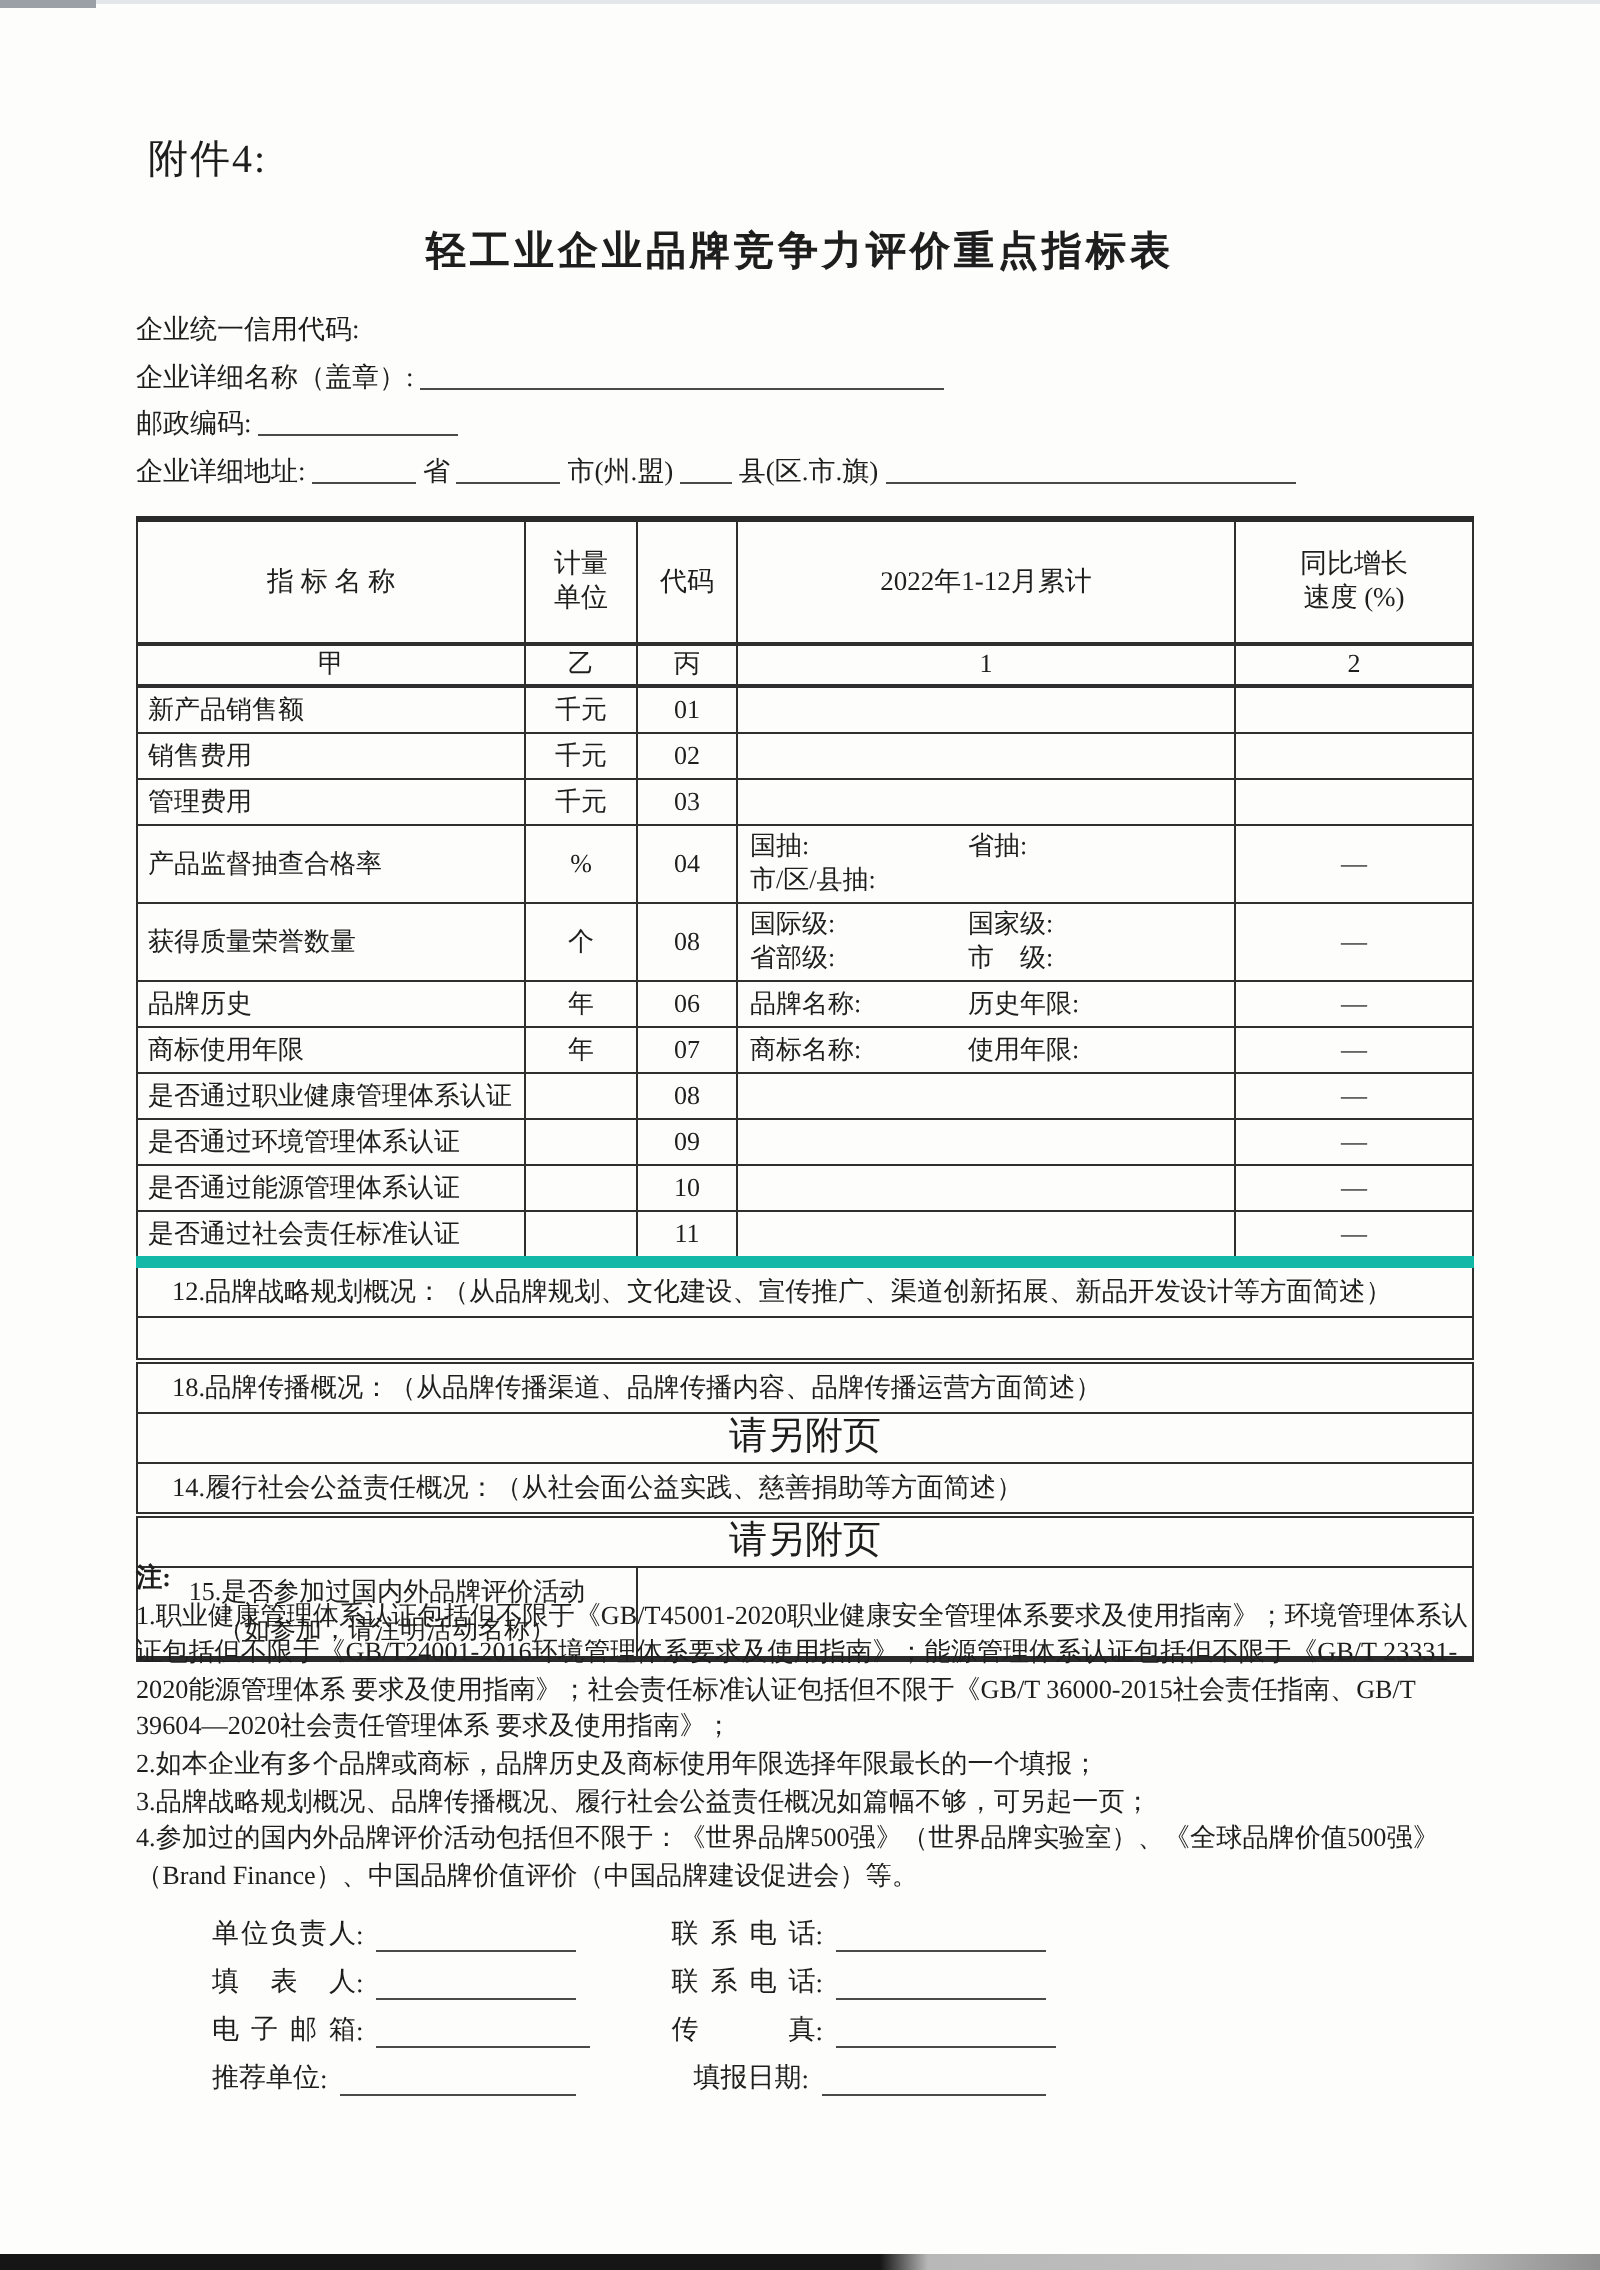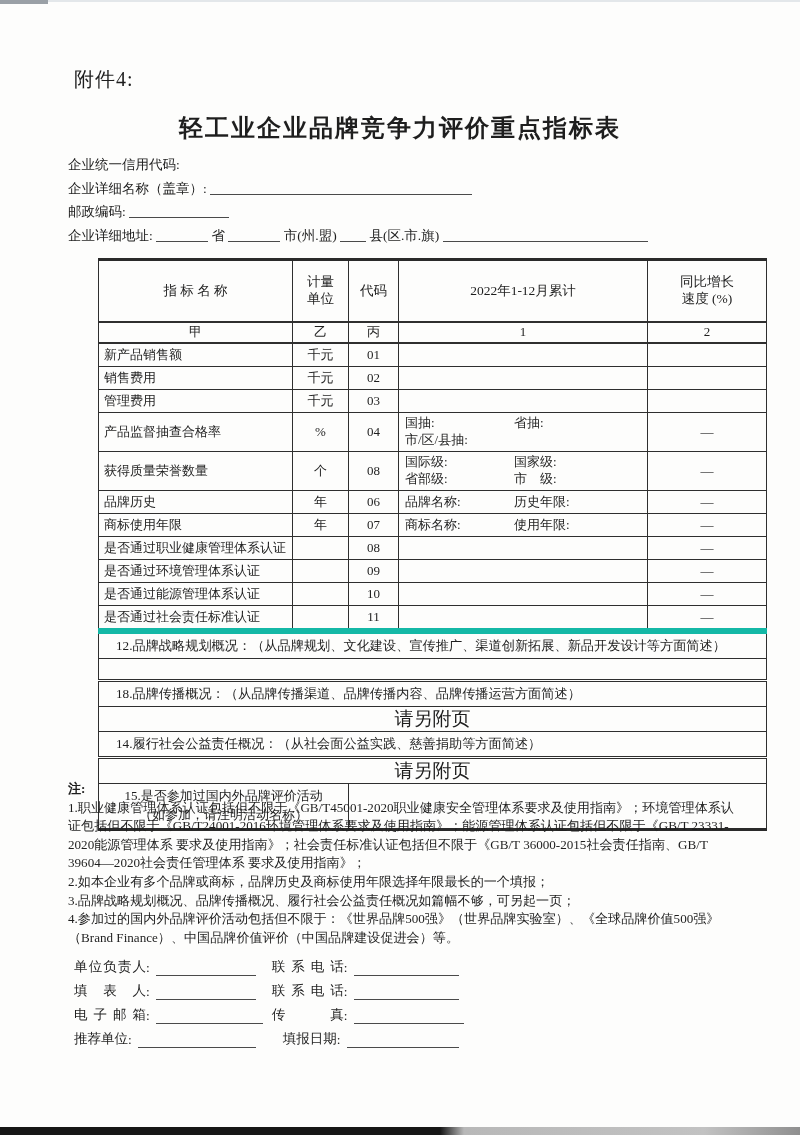--- a/index.html
+++ b/index.html
@@ -4,27 +4,27 @@
 <style>
   html,body{margin:0;padding:0;}
   body{background:#e8e8e8;font-family:"Liberation Serif","DejaVu Serif",serif;}
   .page{position:relative;width:800px;height:1135px;background:#fdfdfc;margin:0 auto;overflow:hidden;color:#1e1e1e;}
   
   .scan-top-edge{position:absolute;left:0;top:0;width:100%;height:2px;background:#e3e7ea;}
   .scan-top-corner{position:absolute;left:0;top:0;width:48px;height:4px;background:#9aa0a6;}
   .scan-bottom-bar{position:absolute;left:0;bottom:0;width:100%;height:8px;
     background:linear-gradient(90deg,#161616 0%,#161616 55%,#b8b8b8 58%,#c2c2c2 88%,#8f8f8f 100%);}
   .attachment{position:absolute;left:74px;top:66px;font-size:20px;letter-spacing:1px;}
-  .title{position:absolute;left:0;top:112px;width:100%;text-align:center;font-size:24px;font-weight:bold;letter-spacing:2px;}
+  .title{position:absolute;left:0;top:112px;width:100%;text-align:center;font-size:20px;font-weight:bold;letter-spacing:2px;}
   .info{position:absolute;left:68px;top:156px;width:660px;font-size:13.5px;}
   .info .line{height:23.5px;white-space:nowrap;}
   .blank{display:inline-block;border-bottom:1px solid #4a4a4a;height:14px;vertical-align:-2px;}
   
   .doc-table{position:absolute;left:68px;top:258px;border-collapse:collapse;table-layout:fixed;width:668px;
-    border:1px solid #2f2f2f;border-top:3px solid #2a2a2a;border-bottom:3px solid #2a2a2a;margin-left:30px;}
+    border:1px solid #2f2f2f;border-top:3px solid #2a2a2a;border-bottom:3px solid #2a2a2a;}
   .doc-table td{border:1px solid #2f2f2f;font-size:13px;line-height:1.25;padding:0;vertical-align:middle;overflow:hidden;}
   .doc-table td.c{text-align:center;}
   .doc-table td.name{text-align:left;padding:1px 3px 1px 5px;}
   tr.hdr td{height:60px;font-size:13.5px;border-bottom:2px solid #2f2f2f;text-align:center;}
   tr.key td{height:19px;border-bottom:2px solid #2f2f2f;text-align:center;}
   tr.r-s td{height:20px;}
   tr.r-t td{height:36px;}
   td.subcell{vertical-align:middle;}
   .subrow{position:relative;text-align:left;padding-left:6px;height:17px;}
   .sub2{position:absolute;left:115px;top:0;}
@@ -34,21 +34,21 @@
   tr.cap14 td{border-bottom:3px double #2f2f2f;}
   tr.fy td{height:20px;text-align:center;font-size:19px;}
   tr.r15 td{height:42px;}
   td.s15{text-align:center;padding:1px 4px;vertical-align:middle;font-size:13px;line-height:1.45;}
   
   .notes{position:absolute;left:68px;top:780px;width:672px;font-size:13.1px;line-height:18.6px;}
   .notes .note-label{font-weight:bold;}
   
   .footer{position:absolute;left:74px;top:952px;width:640px;font-size:13.5px;}
   .frow{display:flex;align-items:flex-end;height:24px;white-space:nowrap;}
-  .flab{display:inline-block;text-align:justify;text-align-last:justify;width:72px;}
+  .flab{display:inline-block;text-align:justify;text-align-last:justify;width:72px;margin-left:32px;}
   .flab.compact{width:auto;text-align-last:auto;}
   .colon{display:inline-block;margin-right:6px;}
   .fb{display:inline-block;border-bottom:1px solid #4a4a4a;height:15px;}
   .gap{display:inline-block;width:16px;}
 </style>
 </head>
 <body>
 
 <div class="page">
   <div class="scan-top-edge"></div>

